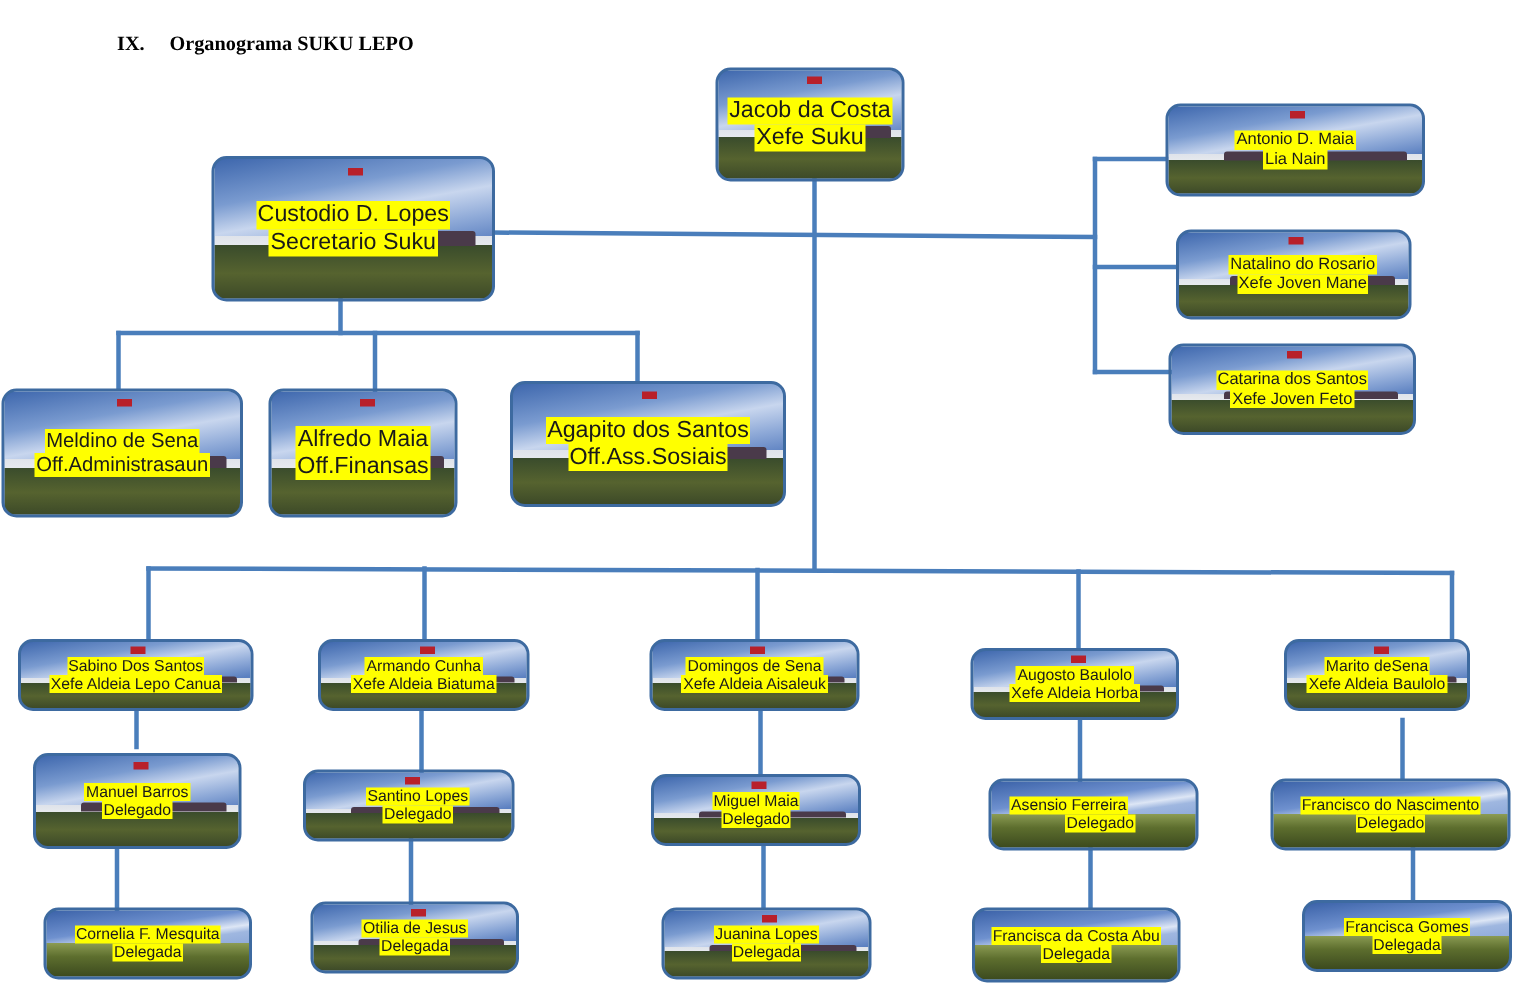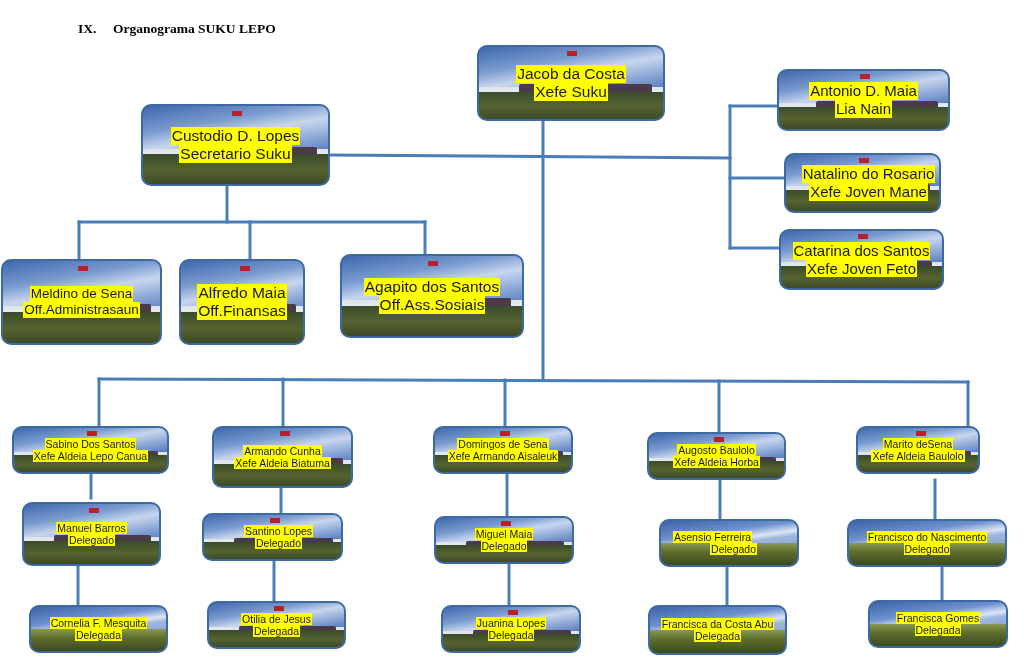--- a/index.html
+++ b/index.html
@@ -29,21 +29,21 @@
   .node.field {
     background:
       linear-gradient(180deg, rgba(0,0,0,0) 0%, rgba(0,0,0,0) 50%, #8a9a52 50%, #5d6e2e 70%, #3c4a1e 100%),
       linear-gradient(172deg, #3b62a8 0%, #6f91cf 30%, #dde6f5 45%, #9fb7e0 52%, #6a8ccb 100%);
   }
   .label {
     position:relative; z-index:2; background:#ffff00; color:#1a1a1a;
     white-space:nowrap; line-height:1.18; padding:0 1px; text-align:center;
   }
   .l-big { font-size:15.5px; }
-  .l-mid { font-size:15px; }
+  .l-mid { font-size:11px; }
   .l-sm { font-size:10.5px; }
 </style>
 </head>
 <body>
 
 <div class="heading">
   <span class="num">IX.</span>
   <span class="title">Organograma SUKU LEPO</span>
 </div>
 
@@ -78,26 +78,26 @@
     <line x1="274" y1="560" x2="274" y2="602"></line>
     <line x1="507" y1="474" x2="507" y2="517"></line>
     <line x1="509" y1="560" x2="509" y2="605"></line>
     <line x1="720" y1="478" x2="720" y2="520"></line>
     <line x1="727" y1="565" x2="727" y2="605"></line>
     <line x1="935" y1="480" x2="935" y2="518"></line>
     <line x1="942" y1="565" x2="942" y2="600"></line>
   </g>
 </svg>
 
-<div class="node building" style="left:477px;top:45px;width:188px;height:76px;">
+<div class="node building" style="left:477px;top:45px;width:126px;height:76px;">
   <span class="label l-big">Jacob da Costa</span>
   <span class="label l-big">Xefe Suku</span>
 </div>
 
-<div class="node building" style="left:141px;top:104px;width:189px;height:82px;">
+<div class="node building" style="left:141px;top:104px;width:189px;height:97px;">
   <span class="label l-big">Custodio D. Lopes</span>
   <span class="label l-big">Secretario  Suku</span>
 </div>
 
 <div class="node building" style="left:777px;top:69px;width:173px;height:62px;">
   <span class="label l-mid">Antonio D. Maia</span>
   <span class="label l-mid">Lia Nain</span>
 </div>
 <div class="node building" style="left:784px;top:153px;width:157px;height:60px;padding-left:12px;">
   <span class="label l-mid">Natalino do Rosario</span>
@@ -127,36 +127,36 @@
 </div>
 <div class="node building" style="left:22px;top:502px;width:139px;height:64px;">
   <span class="label l-sm">Manuel Barros</span>
   <span class="label l-sm">Delegado</span>
 </div>
 <div class="node field" style="left:29px;top:605px;width:139px;height:48px;">
   <span class="label l-sm">Cornelia F. Mesquita</span>
   <span class="label l-sm">Delegada</span>
 </div>
 
-<div class="node building" style="left:212px;top:426px;width:141px;height:62px;">
+<div class="node building" style="left:212px;top:426px;width:141px;height:48px;">
   <span class="label l-sm">Armando Cunha</span>
   <span class="label l-sm">Xefe Aldeia Biatuma</span>
 </div>
 <div class="node building" style="left:202px;top:513px;width:141px;height:48px;padding-left:12px;">
   <span class="label l-sm">Santino Lopes</span>
   <span class="label l-sm">Delegado</span>
 </div>
 <div class="node building" style="left:207px;top:601px;width:139px;height:48px;">
   <span class="label l-sm">Otilia de Jesus</span>
   <span class="label l-sm">Delegada</span>
 </div>
 
 <div class="node building" style="left:433px;top:426px;width:140px;height:48px;">
   <span class="label l-sm">Domingos de Sena</span>
-  <span class="label l-sm">Xefe Armando Aisaleuk</span>
+  <span class="label l-sm">Xefe Aldeia Aisaleuk</span>
 </div>
 <div class="node building" style="left:434px;top:516px;width:140px;height:48px;">
   <span class="label l-sm">Miguel Maia</span>
   <span class="label l-sm">Delegado</span>
 </div>
 <div class="node building" style="left:441px;top:605px;width:140px;height:48px;">
   <span class="label l-sm">Juanina Lopes</span>
   <span class="label l-sm">Delegada</span>
 </div>
 

